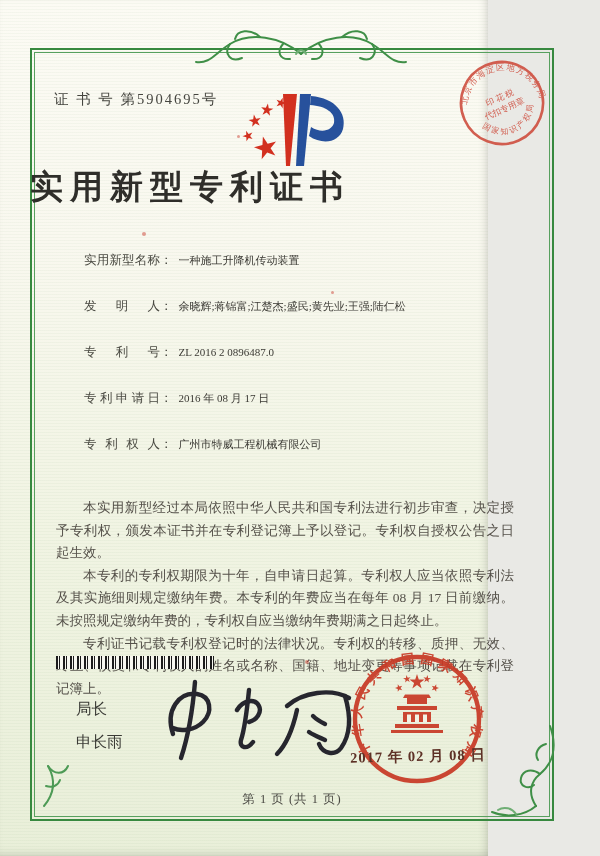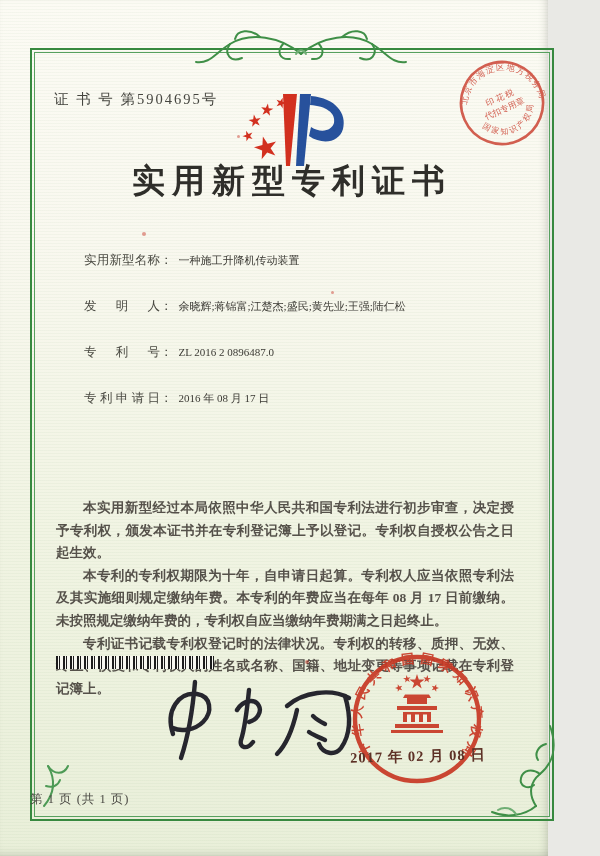--- a/index.html
+++ b/index.html
@@ -2,21 +2,21 @@
 <html><head>
 <meta charset="utf-8">
 <style>
   html,body{margin:0;padding:0;}
   body{
     width:600px;height:856px;overflow:hidden;
     background:#e9e9e5;
     font-family:"Liberation Serif","DejaVu Serif",serif;
   }
   .paper{
-    position:relative;width:548px;height:856px;
+    position:relative;width:488px;height:856px;
     background:linear-gradient(180deg,#fcfbf4 0%,#f9f8ef 28%,#f1f4e3 62%,#e9efd9 100%);
     box-shadow:inset -7px 0 10px -6px rgba(0,0,0,.18), inset 0 -7px 10px -6px rgba(0,0,0,.15);
   }
   .paper::before{ 
     content:"";position:absolute;inset:0;pointer-events:none;
     background:repeating-linear-gradient(0deg,rgba(110,155,105,.055) 0 1px,transparent 1px 3px);
   }
   .frame{
     position:absolute;left:30px;top:48px;width:524px;height:773px;
     border:2px solid #37893f;box-sizing:border-box;
@@ -27,56 +27,56 @@
   .cert-no{
     position:absolute;left:54px;top:90px;
     font-size:14.5px;letter-spacing:2px;color:#45453f;
   }
   .logo{position:absolute;left:233px;top:84px;width:132px;height:88px;}
   .tax-stamp{
     position:absolute;left:456px;top:57px;width:92px;height:92px;
     transform:rotate(-24deg);opacity:.92;
   }
   .title{
-    position:absolute;left:30px;top:159px;width:524px;
-    text-align:center;font-size:33px;font-weight:700;
+    position:absolute;left:30px;top:165px;width:524px;
+    text-align:left;font-size:33px;font-weight:700;
     letter-spacing:7px;color:#2f2e2a;
   }
   .fields{position:absolute;left:56px;top:250px;width:460px;}
   .f-row{height:20px;margin-bottom:26px;white-space:nowrap;}
   .f-label{
     display:inline-block;width:76px;
     text-align:justify;text-align-last:justify;
     font-size:12.5px;color:#4a4a42;margin-left:28px;
   }
   .f-colon{font-size:12.5px;color:#4a4a42;}
   .f-value{font-size:11px;color:#3b3a34;margin-left:6px;}
   .body-text{
     position:absolute;left:56px;top:497px;width:458px;
     font-size:13.5px;line-height:22.6px;color:#55514a;
     text-align:justify;
   }
-  .body-text p{margin:0;text-indent:2em;font-weight:bold;}
+  .body-text p{margin:0;text-indent:2em;}
   .barcode{
     position:absolute;left:56px;top:656px;width:158px;height:13px;
     background:repeating-linear-gradient(90deg,
       #1c1c1c 0 2px,#f7f7f0 2px 3px,#1c1c1c 3px 4px,#f7f7f0 4px 7px,
       #1c1c1c 7px 9px,#f7f7f0 9px 10px,#1c1c1c 10px 11px,#f7f7f0 11px 14px);
   }
   .signer{position:absolute;left:76px;top:699px;font-size:15.5px;color:#3a3a35;}
   .signer .name{margin-top:12px;}
   .signature{position:absolute;left:145px;top:676px;width:235px;height:90px;}
   .seal{position:absolute;left:349px;top:651px;width:136px;height:136px;opacity:.93;}
   .seal-date{
     position:absolute;left:345px;top:747px;width:146px;text-align:center;
     font-size:14.5px;font-weight:600;color:#5d3126;letter-spacing:1px;
     transform:rotate(-1.5deg);
   }
   .footer{
-    position:absolute;left:30px;top:791px;width:524px;
+    position:absolute;left:30px;top:791px;width:524px;text-align:center;
     font-size:12.5px;color:#4b4a44;letter-spacing:1px;
   }
   .flourish-top{position:absolute;left:188px;top:24px;width:226px;height:50px;}
   .flourish-corner{position:absolute;left:486px;top:722px;width:72px;height:102px;}
   .sprig{position:absolute;left:36px;top:750px;width:36px;height:62px;}
   .speckle{position:absolute;border-radius:50%;background:rgba(198,45,32,.45);}
   .sp1{left:142px;top:232px;width:4px;height:4px;}
   .sp2{left:237px;top:135px;width:3px;height:3px;}
   .sp3{left:331px;top:291px;width:3px;height:3px;}
   .sp4{left:305px;top:660px;width:4px;height:4px;}
@@ -150,30 +150,37 @@
     </div>
     <div class="f-row">
       <span class="f-label">发明人</span><span class="f-colon">：</span><span class="f-value">余晓辉;蒋锦富;江楚杰;盛民;黄先业;王强;陆仁松</span>
     </div>
     <div class="f-row">
       <span class="f-label">专利号</span><span class="f-colon">：</span><span class="f-value">ZL 2016 2 0896487.0</span>
     </div>
     <div class="f-row">
       <span class="f-label">专利申请日</span><span class="f-colon">：</span><span class="f-value">2016 年 08 月 17 日</span>
     </div>
+    <div class="f-row">
+      <span class="f-label">专利权人</span><span class="f-colon">：</span><span class="f-value">广州市特威工程机械有限公司</span>
+    </div>
   </div>
 
   <div class="body-text">
     <p>本实用新型经过本局依照中华人民共和国专利法进行初步审查，决定授予专利权，颁发本证书并在专利登记簿上予以登记。专利权自授权公告之日起生效。</p>
     <p>本专利的专利权期限为十年，自申请日起算。专利权人应当依照专利法及其实施细则规定缴纳年费。本专利的年费应当在每年 08 月 17 日前缴纳。未按照规定缴纳年费的，专利权自应当缴纳年费期满之日起终止。</p>
     <p>专利证书记载专利权登记时的法律状况。专利权的转移、质押、无效、终止、恢复和专利权人的姓名或名称、国籍、地址变更等事项记载在专利登记簿上。</p>
   </div>
 
   <div class="barcode"></div>
 
+  <div class="signer">
+    <div>局长</div>
+    <div class="name">申长雨</div>
+  </div>
 
   <svg class="signature" viewBox="0 0 235 90">
     <g fill="none" stroke="#26262e" stroke-width="4.4" stroke-linecap="round" stroke-linejoin="round">
       <path d="M28,58 C20,34 34,16 52,18 C66,20 68,36 58,46 C50,54 36,56 28,52"></path>
       <path d="M50,6 C48,30 44,58 36,82"></path>
       <path d="M92,34 C98,24 110,22 114,30 C117,36 112,44 104,46"></path>
       <path d="M104,14 C102,34 100,52 96,64 C94,72 102,74 108,66"></path>
       <path d="M142,30 C158,16 186,12 204,22"></path>
       <path d="M152,34 C148,52 142,68 132,78"></path>
       <path d="M200,20 C206,40 206,58 196,72 C190,80 178,78 174,68"></path>

